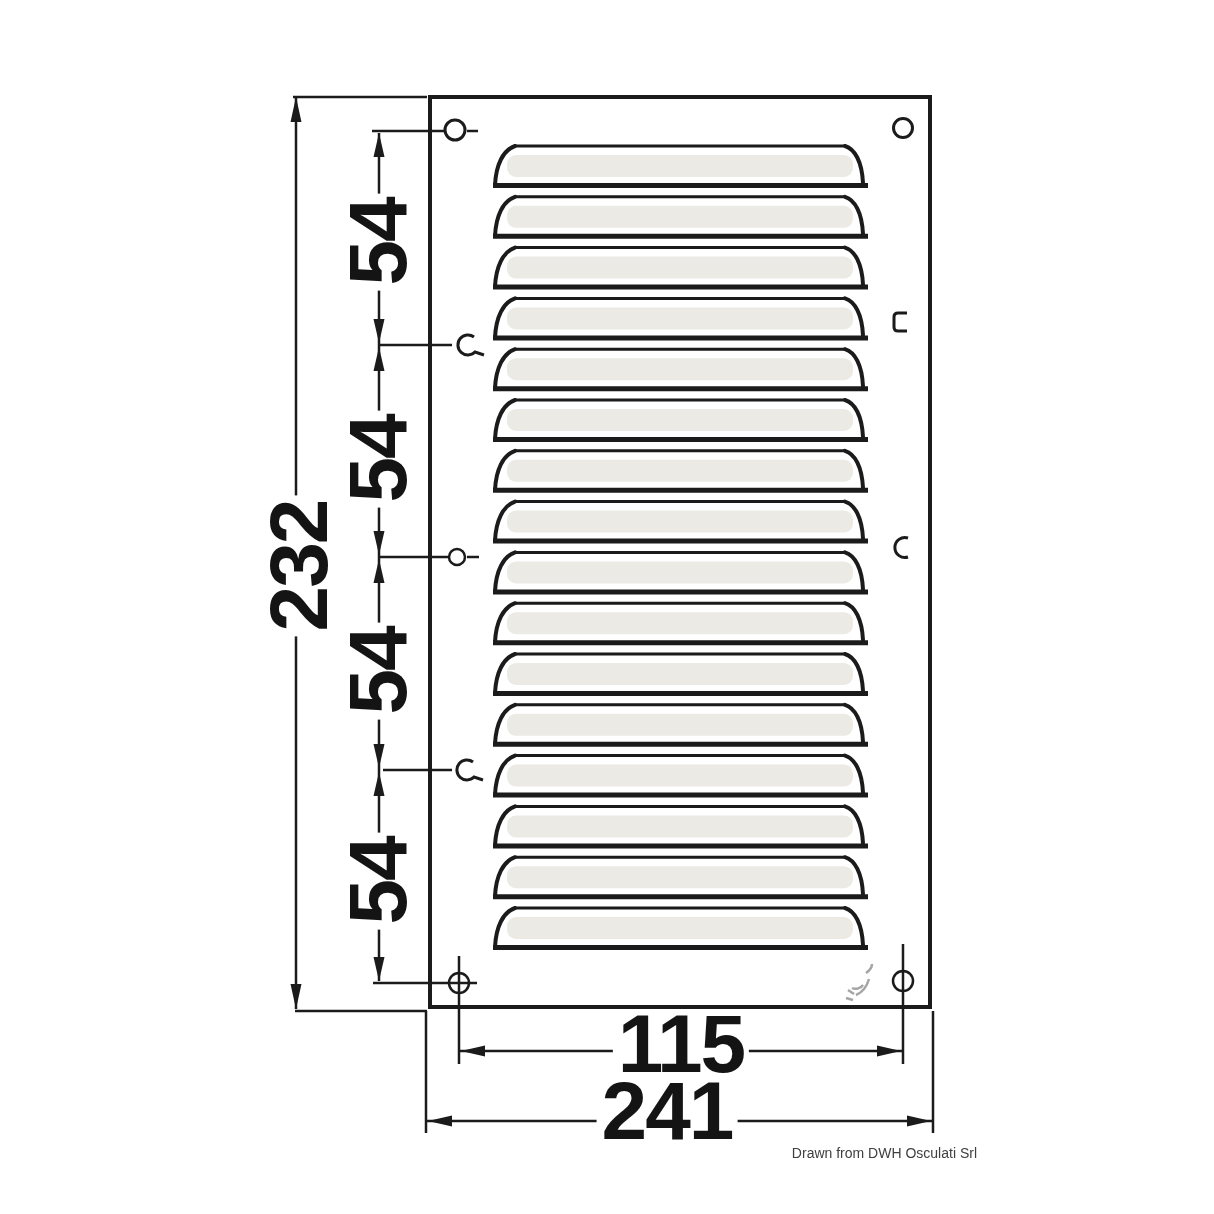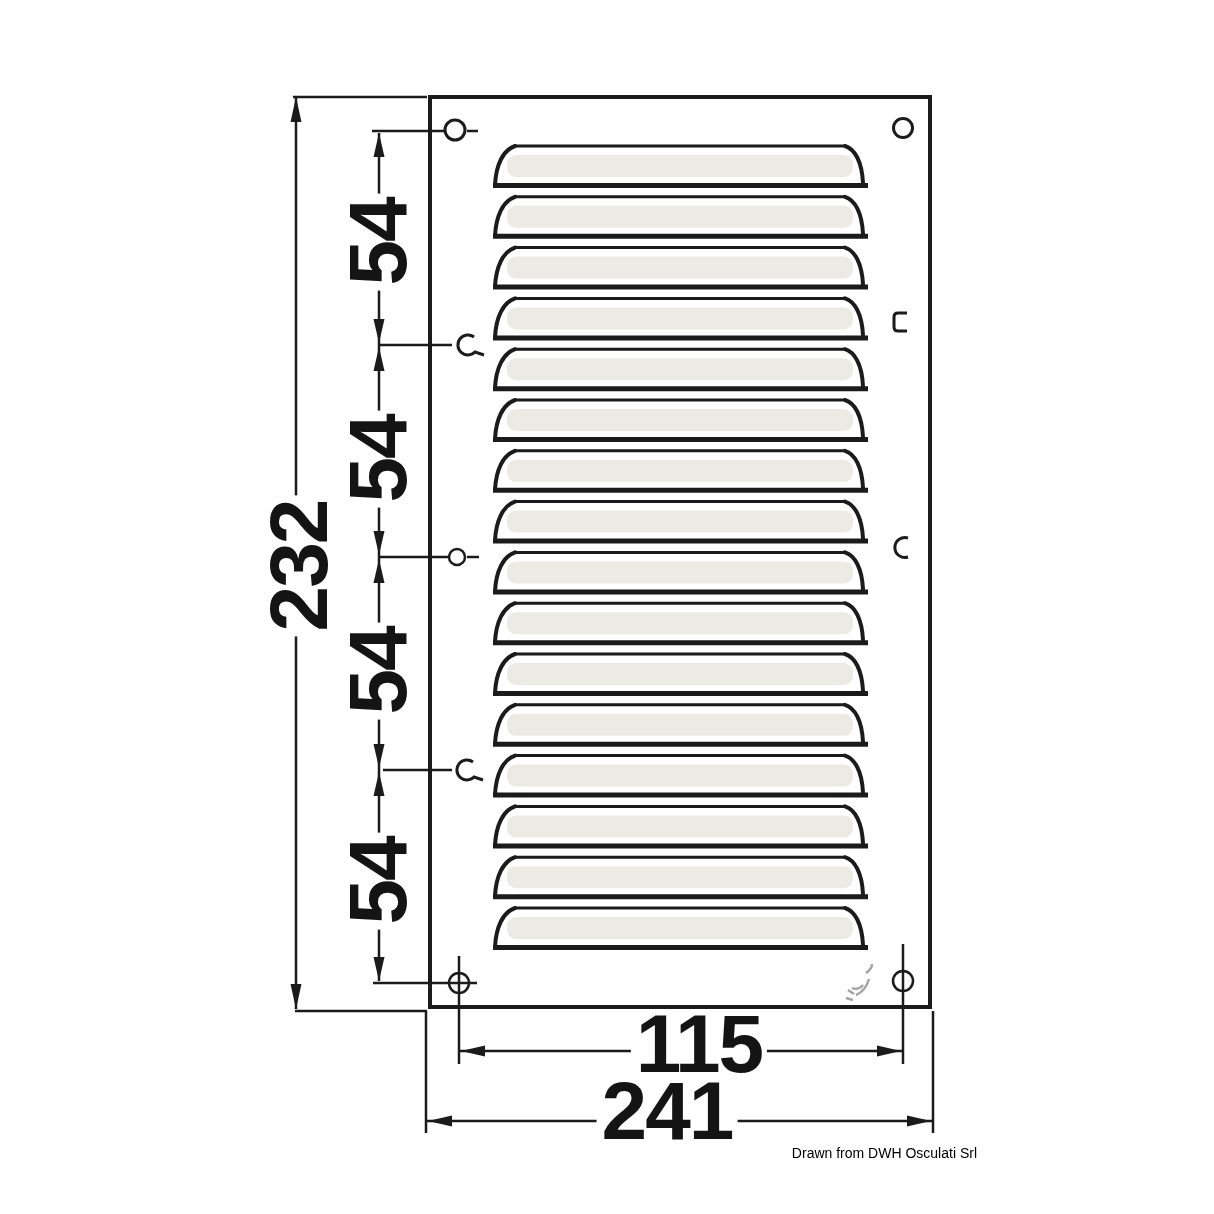--- a/index.html
+++ b/index.html
@@ -26,21 +26,21 @@
     text-align:center;
   }
   .dim-label.rot{
     transform:translate(-50%,-50%) rotate(-90deg);
   }
   .credit{
     position:absolute;
     font-family:"Liberation Sans", sans-serif;
     font-size:14px;
     font-weight:400;
-    color:#000000;
+    color:#404040;
     white-space:nowrap;
     transform:translate(-100%,-50%);
   }
 </style>
 </head>
 <body>
 
 <div class="canvas">
 
   <svg class="overlay" viewBox="0 0 1214 1214" xmlns="http://www.w3.org/2000/svg">
@@ -224,19 +224,19 @@
   <div class="dim-label rot" style="left:299px; top:566px;">232</div>
 
   <div class="dim-label rot" style="left:378px; top:242px;">54</div>
 
   <div class="dim-label rot" style="left:378px; top:459px;">54</div>
 
   <div class="dim-label rot" style="left:378px; top:671px;">54</div>
 
   <div class="dim-label rot" style="left:378px; top:881px;">54</div>
 
-  <div class="dim-label" style="left:681px; top:1044px;margin-left:18px;">115</div>
+  <div class="dim-label" style="left:681px; top:1044px;">115</div>
 
   <div class="dim-label" style="left:667px; top:1111px;">241</div>
 
   <div class="credit" style="left:977px; top:1153px;">Drawn from DWH Osculati Srl</div>
 
 </div>
 
 </body></html>

